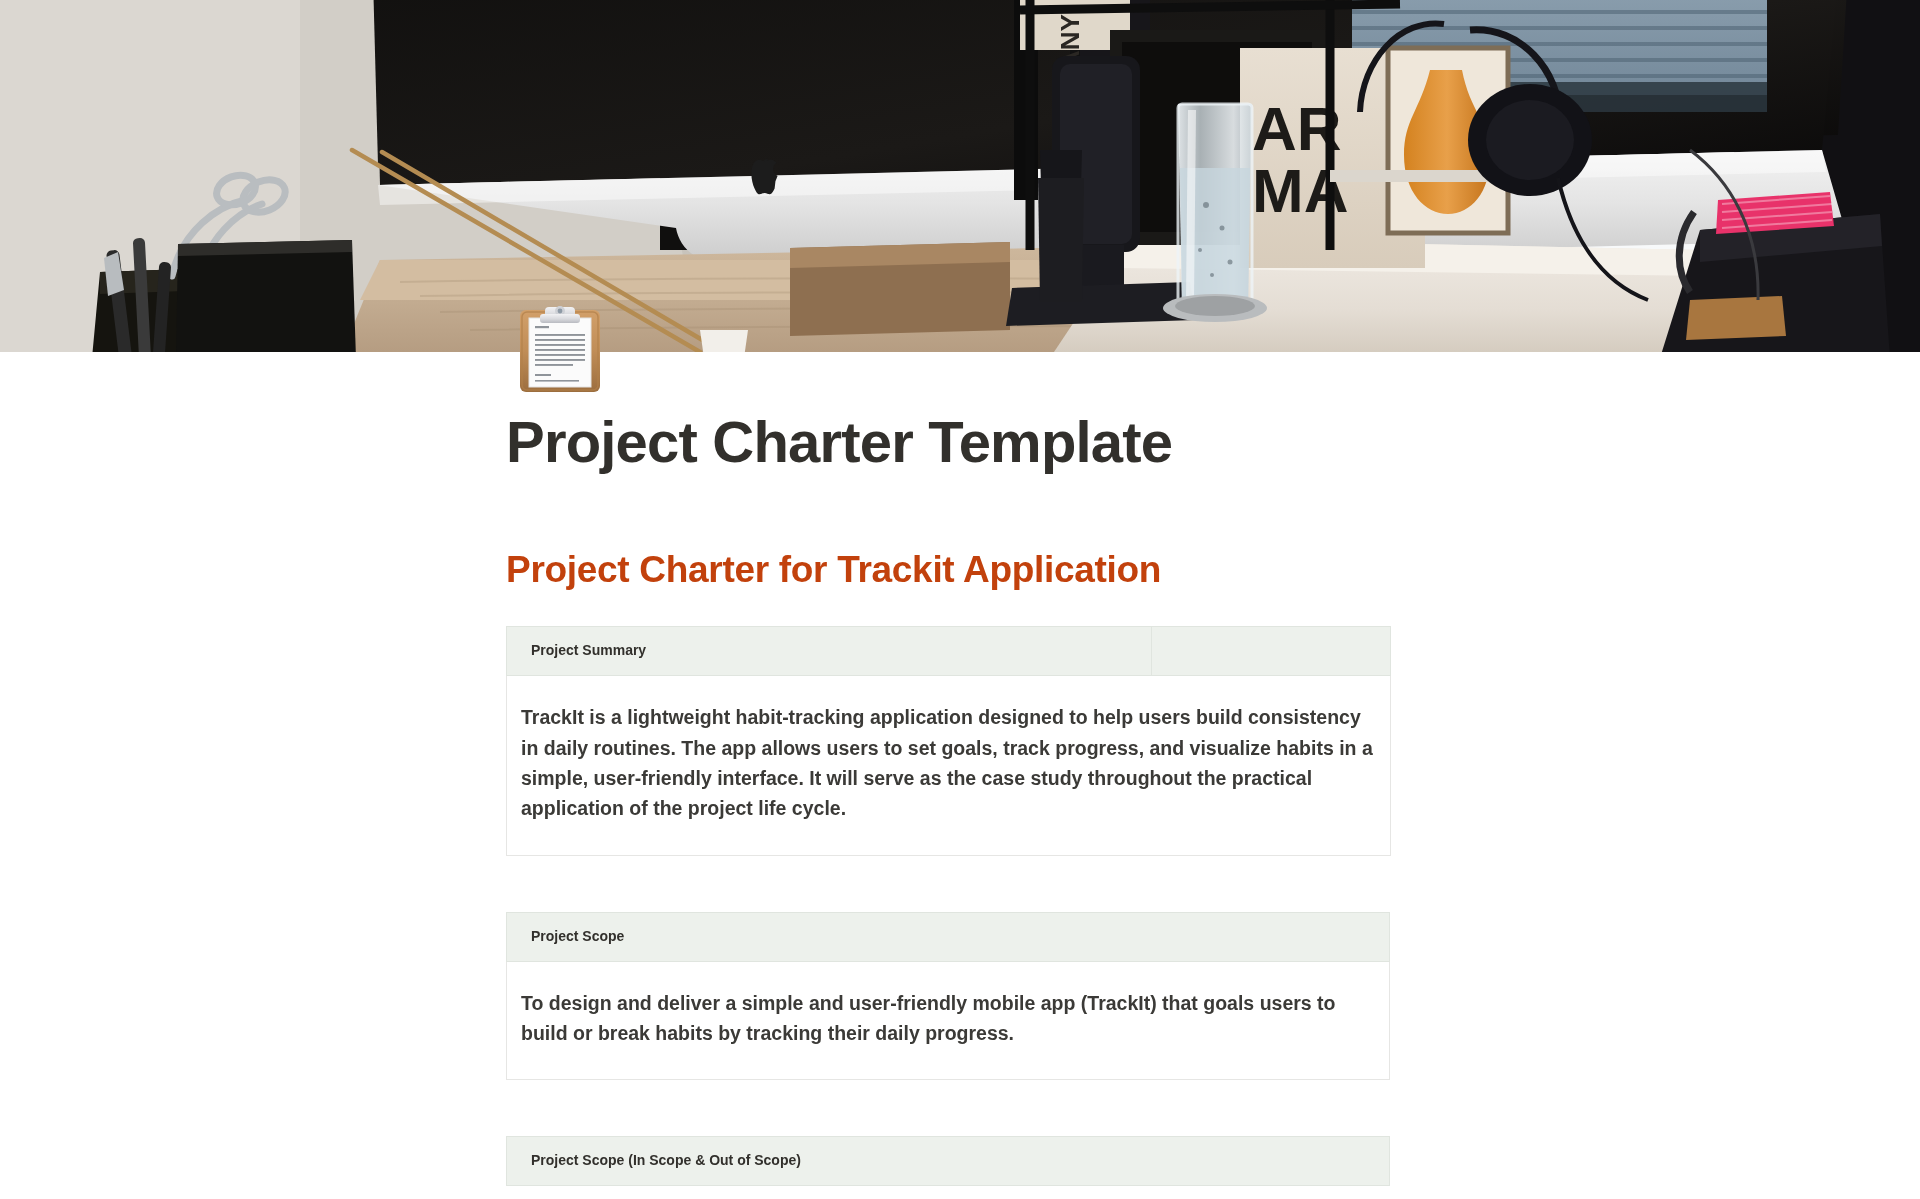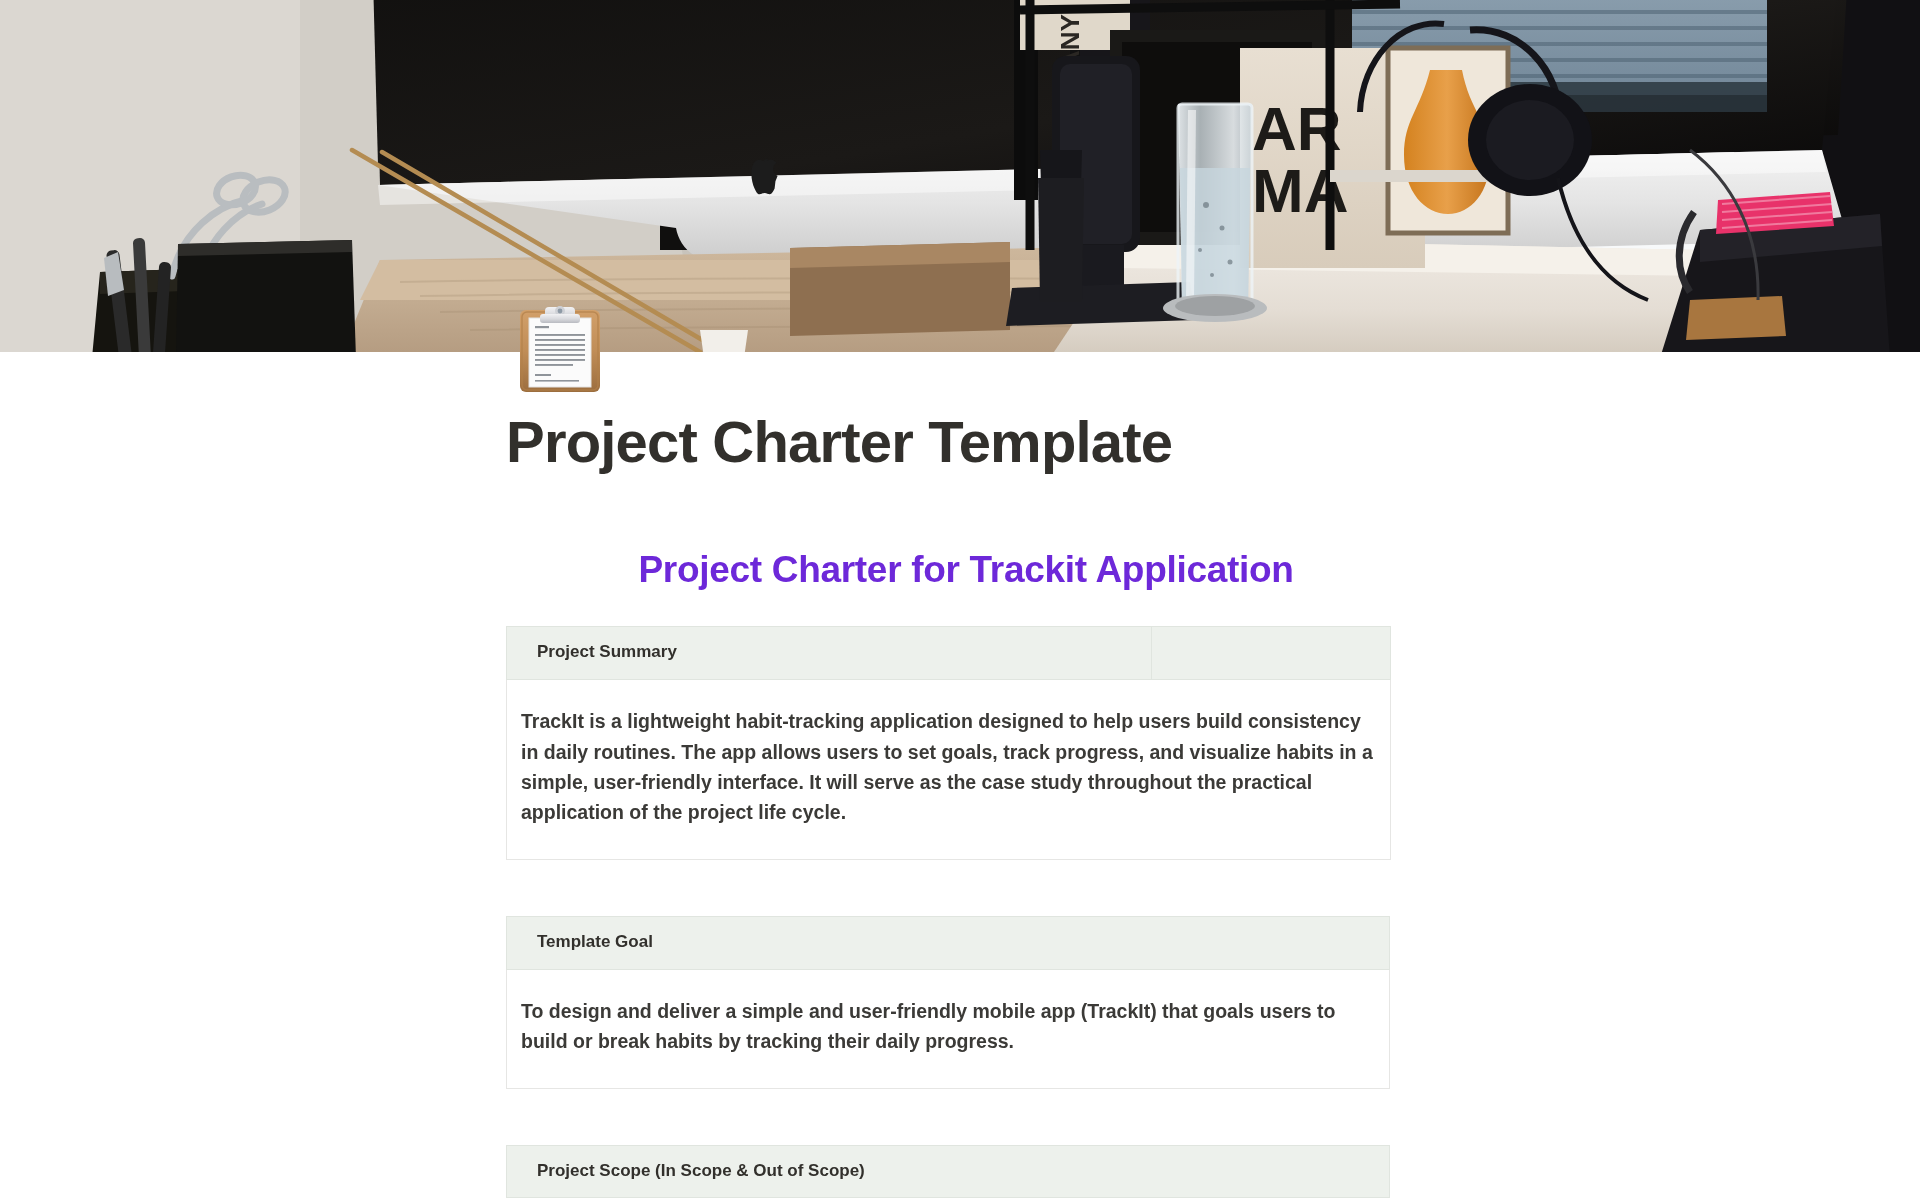--- a/index.html
+++ b/index.html
@@ -43,43 +43,42 @@
     letter-spacing:-0.8px;
     color:#32302c;
   }
 
   h2.section-title {
     margin-top:72px;
     font-size:37px;
     line-height:1.25;
     font-weight:700;
     letter-spacing:-0.3px;
-    color:#6d28d9;
-    text-align:center;
+    color:#c2410c;
   }
 
   
   .tbl-wrap { margin-top:33px; width:884px; }
   .tbl-wrap + .tbl-wrap { margin-top:56px; }
 
   table.ntable {
     border-collapse:collapse;
     width:884px;
     table-layout:fixed;
   }
   table.ntable th, table.ntable td {
     border:1px solid #e6e6e4;
     text-align:left;
     vertical-align:top;
   }
   table.ntable thead th {
     background:#edf1ec;
     border-color:#e0e5df;
-    padding:14px 14px 15px 30px;
-    font-size:17px;
+    padding:14px 14px 15px 24px;
+    font-size:14px;
     font-weight:700;
     color:#32302c;
     line-height:1.35;
   }
   table.ntable thead th.hdr-spacer {
     border-left-color:#e4e9e3;
   }
   table.ntable tbody td {
     padding:26px 14px 31px 14px;
     font-size:19.5px;
@@ -427,21 +426,21 @@
               <td colspan="2">TrackIt is a lightweight habit-tracking application designed to help users build consistency in daily routines. The app allows users to set goals, track progress, and visualize habits in a simple, user-friendly interface. It will serve as the case study throughout the practical application of the project life cycle.</td>
             </tr>
           </tbody>
         </table>
       </div>
 
       <div class="tbl-wrap">
         <table class="ntable">
           <thead>
             <tr>
-              <th>Template Goal</th>
+              <th>Project Scope</th>
             </tr>
           </thead>
           <tbody>
             <tr>
               <td>To design and deliver a simple and user-friendly mobile app (TrackIt) that goals users to build or break habits by tracking their daily progress.</td>
             </tr>
           </tbody>
         </table>
       </div>
 

